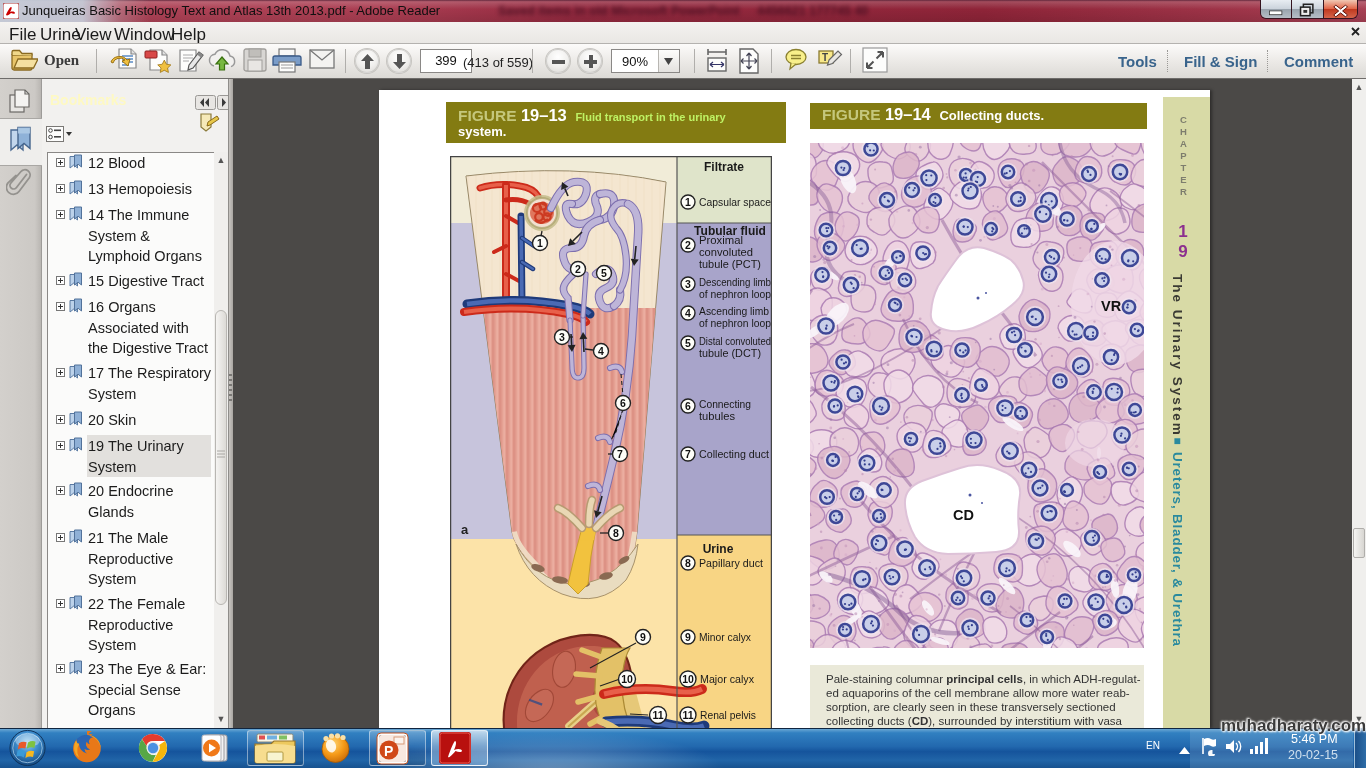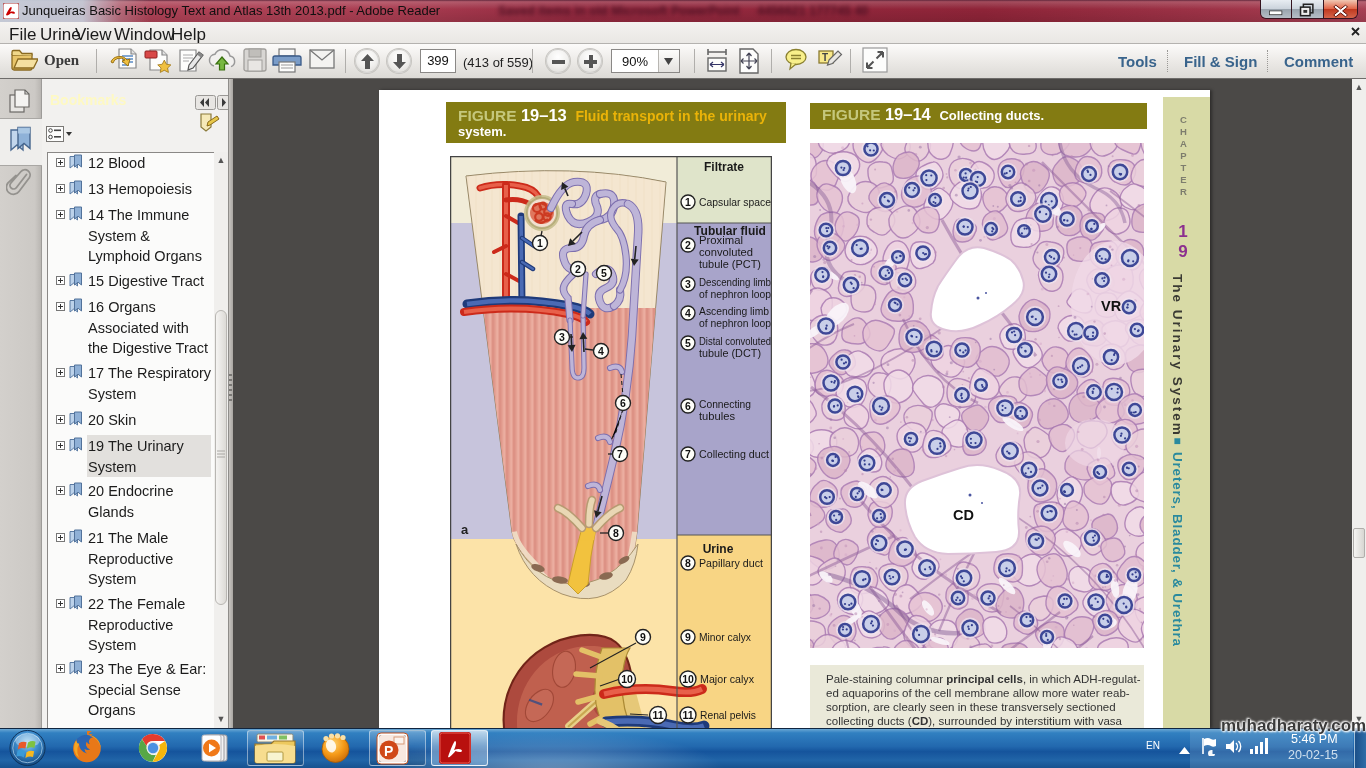--- a/index.html
+++ b/index.html
@@ -16,21 +16,21 @@
 .wglyph{position:absolute;left:0;top:0;width:100%;height:100%;}
 
 #menubar{left:0;top:22px;width:1366px;height:22px;background:linear-gradient(180deg,#f4f2f0 0%,#e9e7e4 100%);border-bottom:1px solid #b4b2af;}
 .menuitem{position:absolute;top:25px;font-size:17px;color:#1a1a1a;}
 
 #toolbar{left:0;top:44px;width:1366px;height:35px;background:linear-gradient(180deg,#fcfbfa 0%,#eceae7 50%,#dcdad6 100%);border-bottom:1px solid #6e6c6a;}
 .tsep{position:absolute;top:49px;width:1px;height:24px;background:#b0aeab;}
 .ticon{position:absolute;top:47px;}
 #opentext{left:44px;top:52px;font-size:15px;font-weight:bold;color:#3a3a3a;font-family:Liberation Serif, serif;}
 .navcirc{position:absolute;top:49px;width:24px;height:24px;border-radius:50%;border:1px solid #9a989555;background:radial-gradient(circle at 50% 32%,#ffffff 0%,#f0efed 55%,#d8d6d2 100%);box-shadow:0 0 0 1px #c6c4c0;}
-.pagebox{position:absolute;left:420px;top:49px;width:36px;height:24px;background:#fff;border:1px solid #8a8886;font-size:13px;color:#111;text-align:center;line-height:22px;}
+.pagebox{position:absolute;left:420px;top:49px;width:52px;height:24px;background:#fff;border:1px solid #8a8886;font-size:13px;color:#111;text-align:center;line-height:22px;}
 #pagecount{position:absolute;left:463px;top:55px;font-size:13px;color:#222;}
 #zoombox{position:absolute;left:611px;top:49px;width:69px;height:24px;background:#fff;border:1px solid #8a8886;}
 #zoomtext{position:absolute;left:10px;top:4px;font-size:13px;color:#111;}
 #zoomdrop{position:absolute;right:0;top:0;width:21px;height:22px;border-left:1px solid #b8b6b2;background:linear-gradient(180deg,#fdfdfc,#e4e2df);}
 .rightlbl{position:absolute;top:53px;font-size:15px;font-weight:bold;color:#39648c;}
 .dotsep{position:absolute;top:50px;width:1px;height:22px;border-left:1px dotted #9a9895;}
 
 #strip{left:0;top:79px;width:42px;height:649px;background:linear-gradient(90deg,#d3d0cc 0%,#ccc9c5 85%,#b9b6b2 100%);border-right:1px solid #9d9b98;}
 #bmtab{left:0;top:118px;width:42px;height:48px;background:#efeeec;border-top:1px solid #a9a7a4;border-bottom:1px solid #a9a7a4;}
 #panel{left:42px;top:79px;width:186px;height:649px;background:#f2f1ef;}
@@ -1645,21 +1645,21 @@
 <circle cx="199.5" cy="310.6" r="1.1" fill="#333e8e"></circle>
 <circle cx="230" cy="345" r="10.4" fill="#f0e6f0" opacity="0.7"></circle>
 <circle cx="230" cy="345" r="7.4" fill="#c9cfe9" stroke="#3e4897" stroke-width="2.5"></circle>
 <circle cx="228.1" cy="345.4" r="1.1" fill="#333e8e"></circle>
 <circle cx="230.3" cy="344.8" r="1.1" fill="#333e8e"></circle>
 <circle cx="232.4" cy="342.7" r="1.1" fill="#333e8e"></circle>
 <text x="291" y="168" font-size="14.5" font-weight="bold" fill="#111" font-family="Liberation Sans">VR</text>
 <text x="143" y="377" font-size="14.5" font-weight="bold" fill="#111" font-family="Liberation Sans">CD</text>
 </svg>
 <div class="abs" id="fh1" class2="fighdr" style="left:446px;top:102px;width:340px;height:41px;background:#837b12"></div>
-<div class="abs" style="left:458px;top:106px;font-size:15.5px;font-weight:bold;color:#c5c77c">FIGURE <span style="color:#fff;font-size:16.5px">19–13</span>&nbsp; <span style="font-size:14px;color:#eab308">Fluid transport in the urinary</span></div>
+<div class="abs" style="left:458px;top:106px;font-size:15.5px;font-weight:bold;color:#c5c77c">FIGURE <span style="color:#fff;font-size:16.5px">19–13</span>&nbsp; <span style="font-size:11px;color:#bef264">Fluid transport in the urinary</span></div>
 <div class="abs" style="left:458px;top:124px;font-size:13px;font-weight:bold;color:#fff">system.</div>
 <div class="abs" style="left:810px;top:103px;width:337px;height:26px;background:#837b12"></div>
 <div class="abs" style="left:822px;top:105px;font-size:15.5px;font-weight:bold;color:#c5c77c">FIGURE <span style="color:#fff;font-size:16.5px">19–14</span>&nbsp; <span style="font-size:13px;color:#fff">Collecting ducts.</span></div>
 <div class="abs" id="capbox"></div>
 <div class="cap abs" style="top:672px;left:826px">Pale-staining columnar <b>principal cells</b>, in which ADH-regulat-</div>
 <div class="cap abs" style="top:686px;left:826px">ed aquaporins of the cell membrane allow more water reab-</div>
 <div class="cap abs" style="top:700px;left:826px">sorption, are clearly seen in these transversely sectioned</div>
 <div class="cap abs" style="top:714px;left:826px">collecting ducts (<b>CD</b>), surrounded by interstitium with vasa</div>
 <div class="abs" id="chaptab"></div>
 <div class="abs" style="left:1179px;top:114px;font-size:9.5px;line-height:12px;color:#7d7d6d;font-weight:bold;text-align:center;width:9px">C<br>H<br>A<br>P<br>T<br>E<br>R</div>

